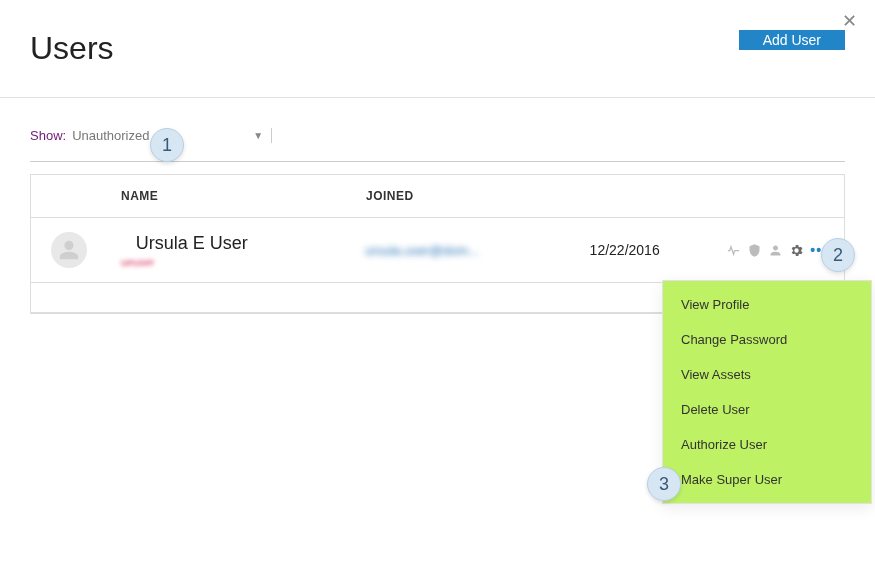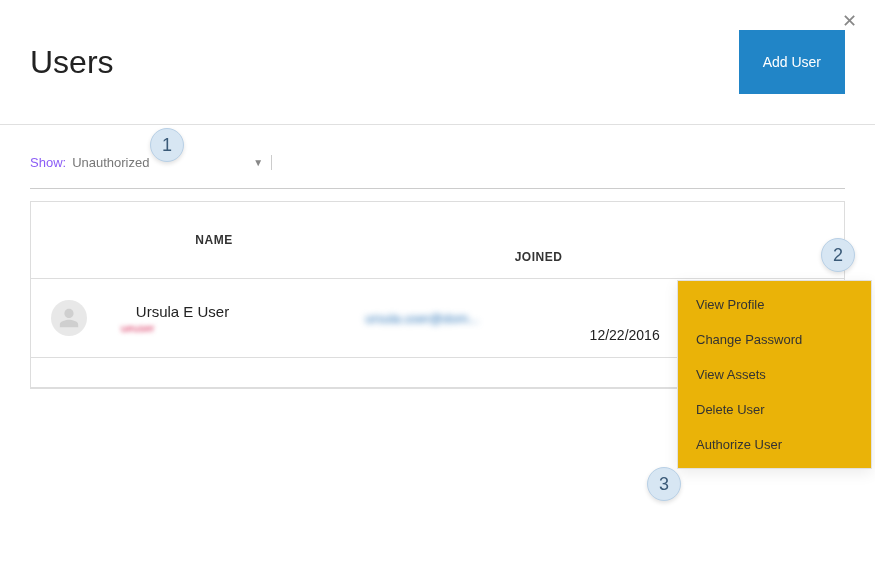--- a/index.html
+++ b/index.html
@@ -8,21 +8,21 @@
     font-size: 14px;
     color: #333;
     background: #fff;
     width: 875px;
     height: 586px;
     position: relative;
   }
   .header {
     display: flex;
     justify-content: space-between;
-    align-items: center;
+    align-items: flex-start;
     padding: 30px 30px 30px 30px;
     gap: 12px;
   }
   .page-title {
     font-size: 32px;
     font-weight: 400;
     color: #222;
   }
   .close-x {
     position: absolute;
@@ -30,39 +30,39 @@
     right: 18px;
     color: #888;
     font-size: 18px;
     cursor: pointer;
     font-family: Arial, sans-serif;
   }
   .add-btn {
     background: #2185c7;
     color: #fff;
     border: none;
-    padding: 24px 24px;
+    padding: 2px 24px;
     font-size: 14px;
     cursor: pointer;
   }
   .main {
     border-top: 1px solid #e0e0e0;
     padding: 30px 30px 0 30px;
     background: #fff;
   }
   .filter-row {
     display: flex;
     align-items: center;
     border-bottom: 1px solid #ccc;
     padding-bottom: 18px;
     margin-bottom: 12px;
   }
   .show-label {
     font-size: 13px;
-    color: #8b5cf6;
+    color: #701a75;
     margin-right: 6px;
   }
   .filter-select {
     display: flex;
     align-items: center;
     color: #777;
     font-size: 13px;
     margin-right: 12px;
     min-width: 200px;
     justify-content: space-between;
@@ -82,42 +82,41 @@
   .thead, .trow {
     display: flex;
     align-items: center;
     padding: 14px 0;
   }
   .thead {
     border-bottom: 1px solid #ddd;
     font-weight: bold;
     font-size: 12px;
     letter-spacing: 0.5px;
-    justify-content: space-between;
   }
   .col-avatar { width: 90px; padding-left: 20px; }
   .col-name   { width: 245px; }
   .col-email  { width: 225px; }
-  .col-joined { width: 135px; margin-top: 34px; }
+  .col-joined { width: 135px; }
   .col-actions{ width: 120px; text-align: right; padding-right: 16px; }
   .trow {
     border-bottom: 1px solid #ddd;
     position: relative;
   }
   .avatar {
     width: 36px;
     height: 36px;
     border-radius: 50%;
     background: #e8e8e8;
     display: flex;
     align-items: center;
     justify-content: center;
   }
   .avatar svg { width: 22px; height: 22px; fill: #cfcfcf; }
-  .username { font-size: 15px; color: #222; padding-left: 15px; }
+  .username { font-size: 18px; color: #222; padding-left: 15px; }
   .username-sub { font-size: 11px; color: #d82c5a; filter: blur(2px); margin-top:2px; }
   .email-blur {
     color: #2973b7;
     filter: blur(3px);
     font-size: 13px;
   }
   .joined { font-size: 14px; color: #222; text-align: center; }
   .row-icons {
     display: flex;
     gap: 6px;
@@ -127,22 +126,22 @@
   .row-icons .ic { color: #bcbcbc; display:inline-flex; }
   .row-icons .ic svg { width:15px; height:15px; fill: currentColor; }
   .row-icons .gear { color: #6a6a6a; }
   .row-icons .more { color: #2185c7; cursor:pointer; font-weight:bold; letter-spacing:1px; font-size:14px; }
   .empty-row { height: 30px; border-top: none; }
 
   .dropdown {
     position: absolute;
     right: 3px;
     top: 280px;
-    width: 195px;
-    background: #eab308;
+    width: 210px;
+    background: #bef264;
     border: 1px solid #e1e1e1;
     box-shadow: 0 4px 14px rgba(0,0,0,0.08);
     padding: 6px 0;
     z-index: 10;
   }
   .dropdown .ditem {
     padding: 10px 18px;
     font-size: 13px;
     color: #333;
     cursor: pointer;
@@ -244,17 +243,18 @@
   </div>
 
 </div>
 
 <div class="dropdown">
   <div class="ditem">View Profile</div>
   <div class="ditem">Change Password</div>
   <div class="ditem">View Assets</div>
   <div class="ditem">Delete User</div>
   <div class="ditem">Authorize User</div>
+  <div class="ditem">Make Super User</div>
 </div>
 
 <div class="callout c1">1</div>
 <div class="callout c2">2</div>
 <div class="callout c3">3</div>
 
 </body></html>

